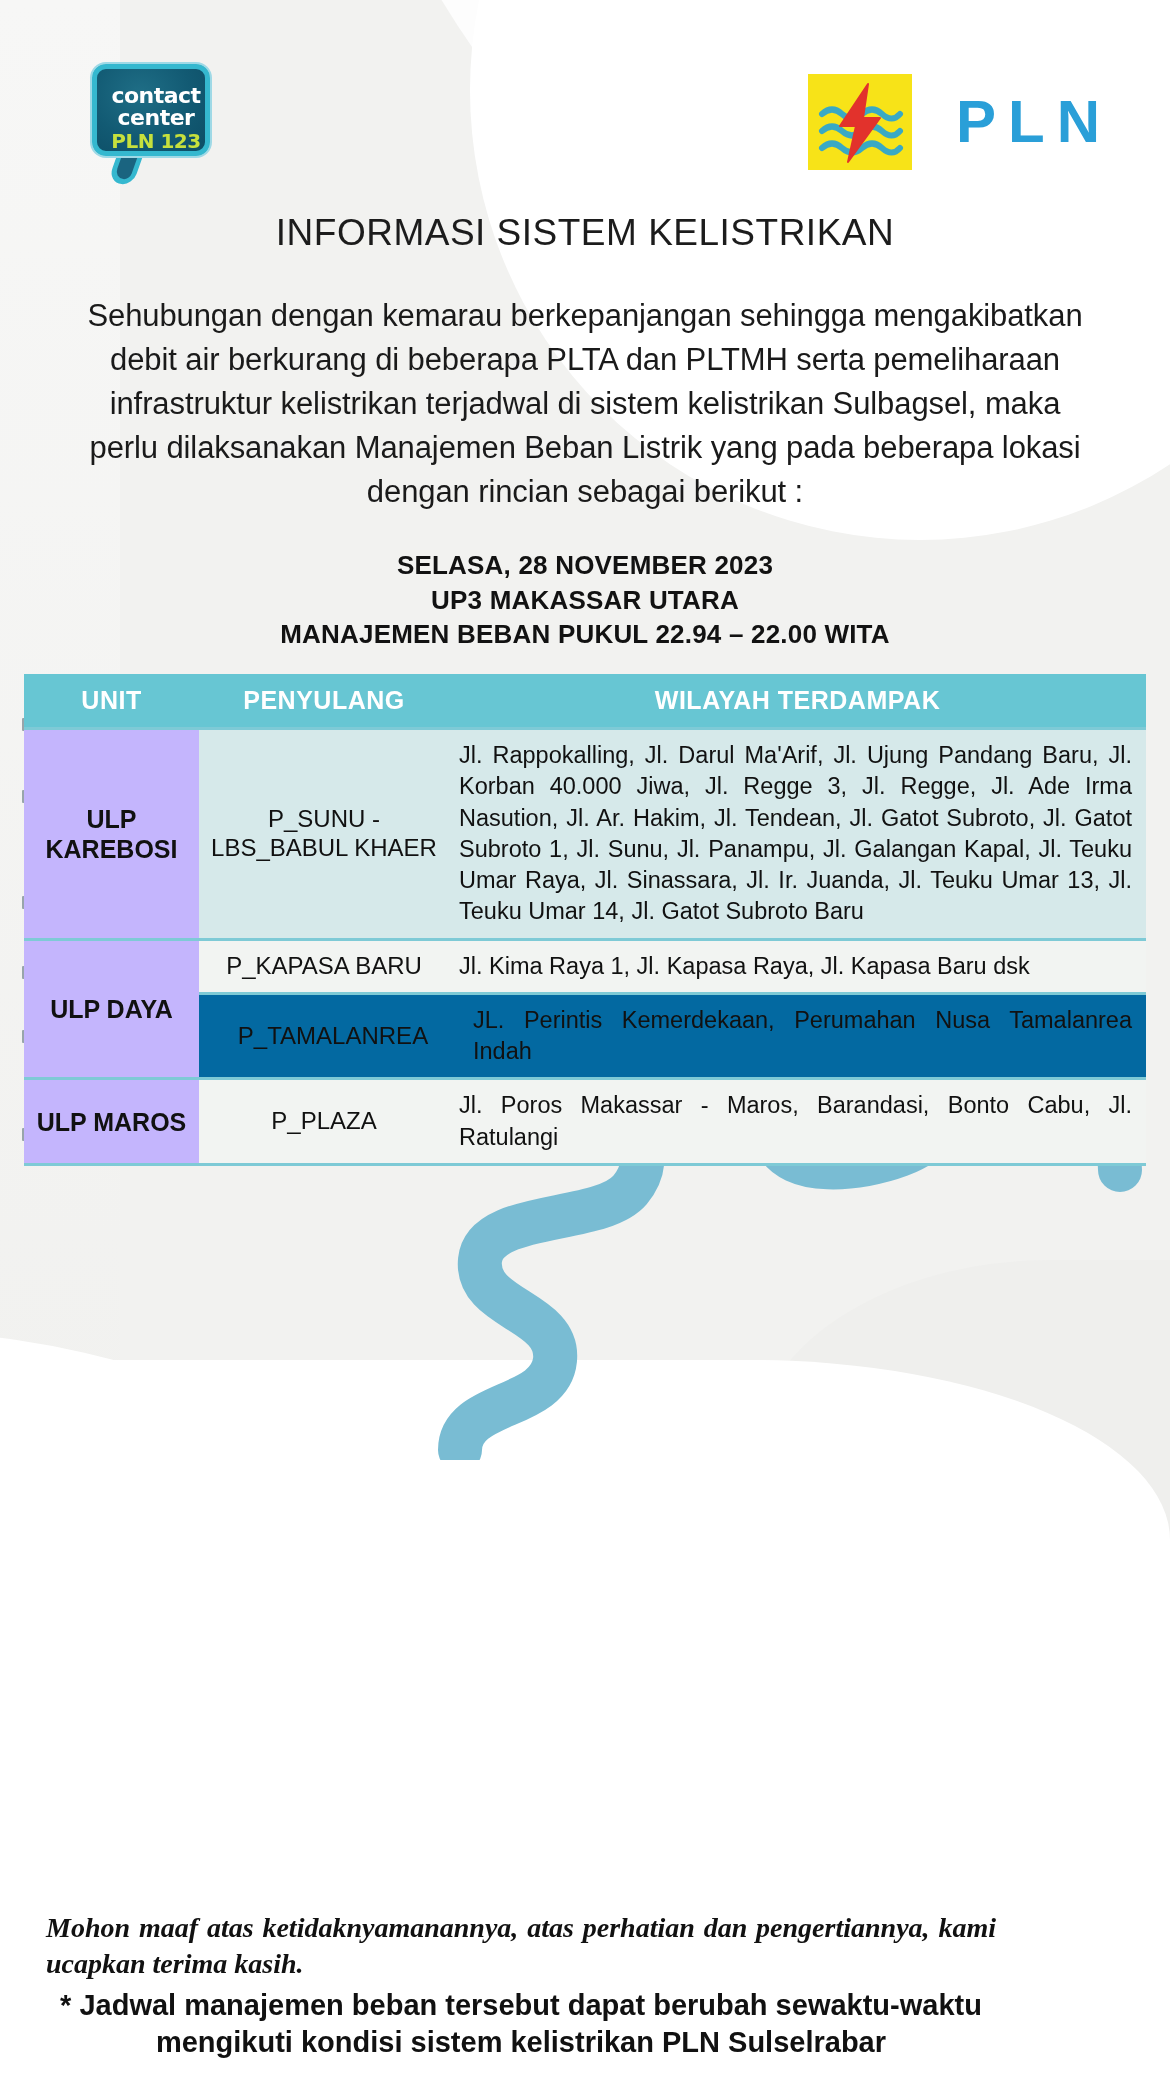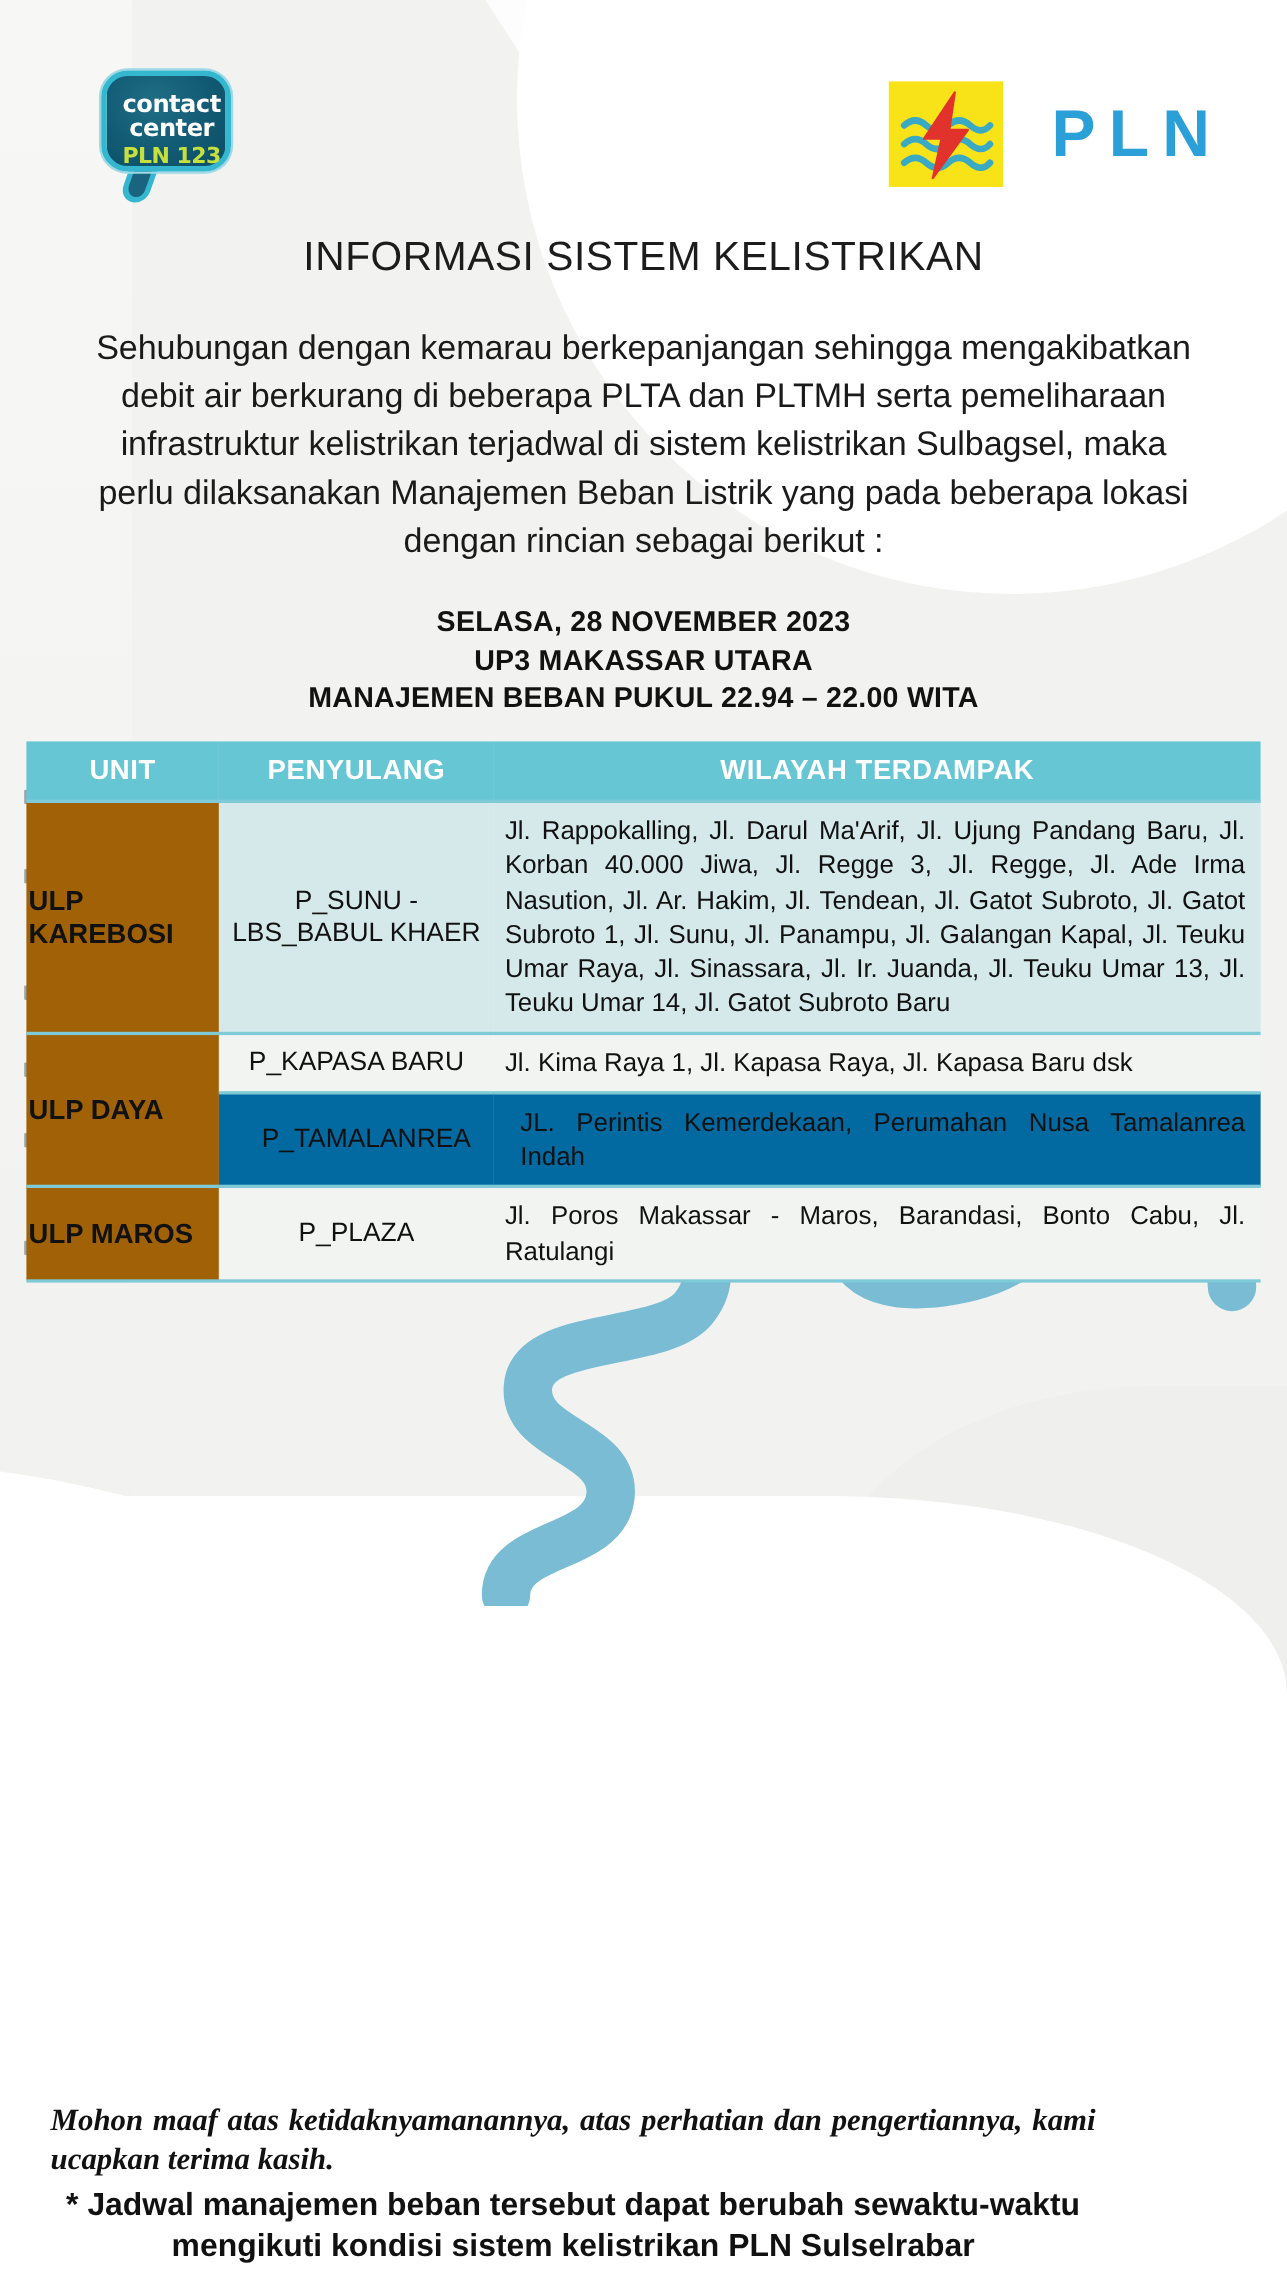--- a/index.html
+++ b/index.html
@@ -101,21 +101,21 @@
     position: absolute;
     left: 92px; top: 64px;
     width: 118px; height: 120px;
   }
   .cc-bubble {
     position: absolute;
     left: 0; top: 0;
     width: 118px; height: 92px;
     background: radial-gradient(ellipse at 40% 30%, #1f6e86 0%, #125a73 55%, #0d4d65 100%);
     border: 5px solid #35b8cf;
-    border-radius: 24px;
+    border-radius: 14px;
     box-shadow: 0 0 0 2px #9fd9e6;
   }
   .cc-tail {
     position: absolute;
     left: 22px; top: 80px;
     width: 26px; height: 40px;
     background: #1a6480;
     border: 5px solid #35b8cf;
     border-radius: 0 0 14px 18px;
     transform: skewX(-14deg) rotate(6deg);
@@ -220,23 +220,23 @@
   }
   col.c-unit { width: 175px; }
   col.c-peny { width: 250px; }
   col.c-area { width: 697px; }
 
   td.unit {
     font-family: "Liberation Sans", sans-serif;
     font-size: 25px;
     font-weight: bold;
     color: #111;
-    text-align: left;
+    text-align: center;
     vertical-align: middle;
-    background: #a16207;
+    background: #c4b5fd;
     line-height: 1.2;
     padding: 6px 2px;
     border-top: 3px solid #7ecad6;
     border-bottom: 3px solid #7ecad6;
   }
   td.peny {
     font-family: "Liberation Sans", sans-serif;
     font-size: 24px;
     color: #111;
     text-align: center;

